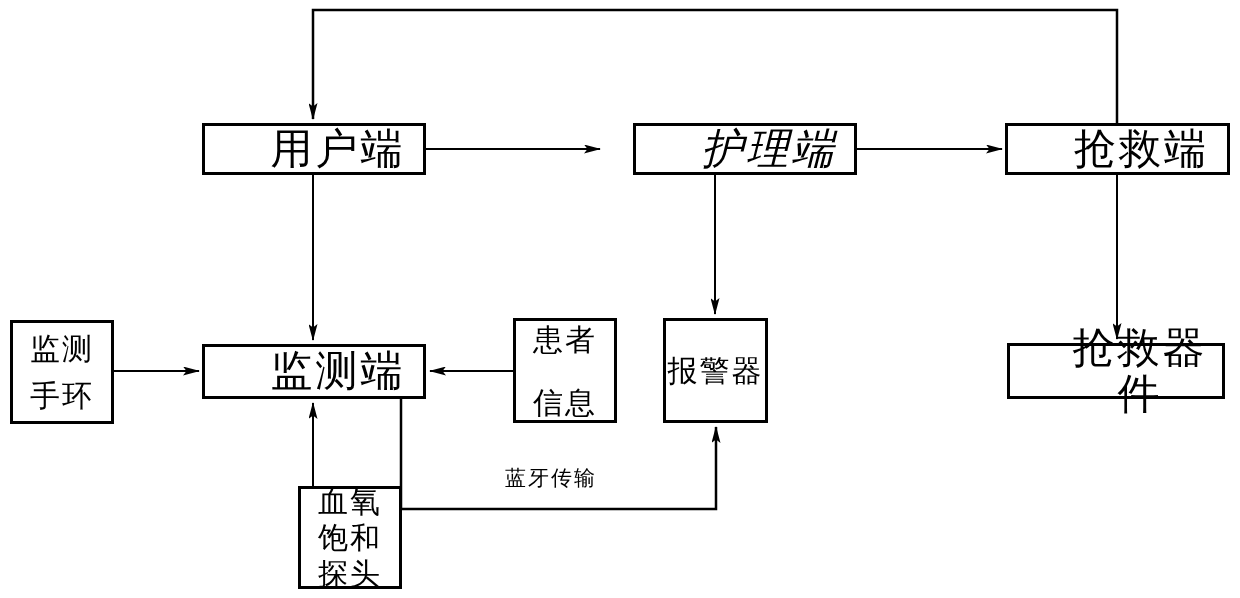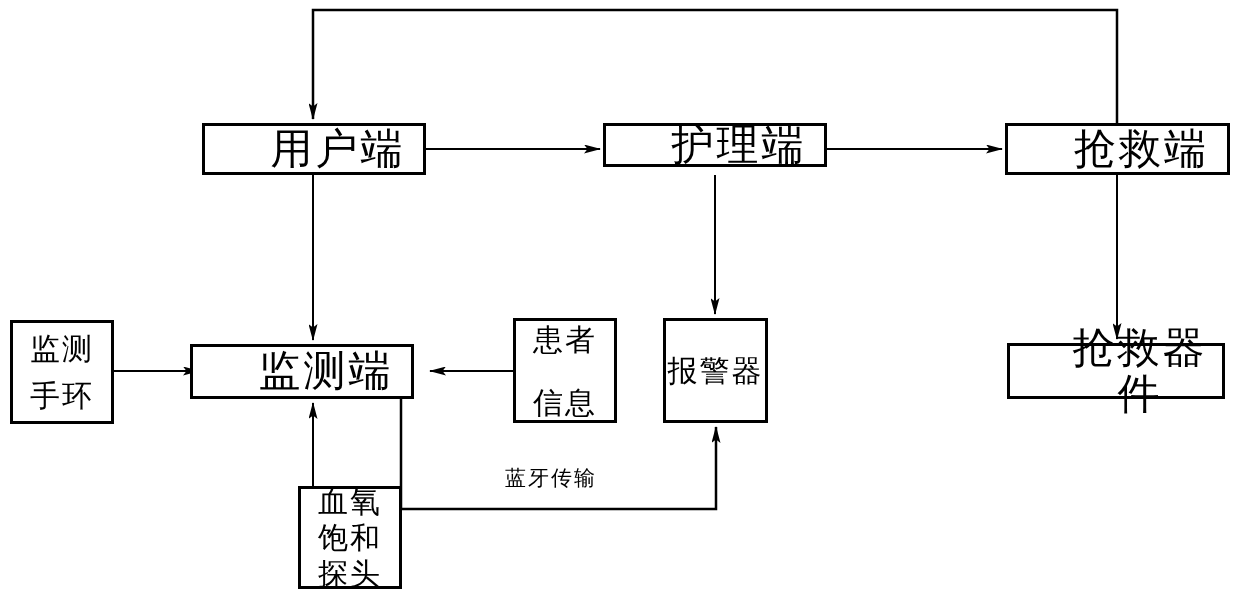--- a/index.html
+++ b/index.html
@@ -37,23 +37,23 @@
     font-size: 42px;
     letter-spacing: 3px;
     padding-left: 48px;
   }
   .node.small {
     font-size: 30px;
     letter-spacing: 2px;
   }
   .node.small .line { display: block; }
   .node-user          { left: 202px;  top: 123px; width: 224px; height: 52px; }
-  .node-nursing       { left: 603px;  top: 123px; width: 224px; height: 44px; }
+  .node-nursing       { left: 633px;  top: 123px; width: 224px; height: 52px; font-style: italic; }
   .node-rescue        { left: 1005px; top: 123px; width: 225px; height: 52px; }
-  .node-monitor       { left: 190px;  top: 344px; width: 224px; height: 55px; }
+  .node-monitor       { left: 202px;  top: 344px; width: 224px; height: 55px; }
   .node-rescue-device { left: 1007px; top: 343px; width: 218px; height: 56px; font-size: 40px; }
   .node-bracelet      { left: 10px;   top: 320px; width: 104px; height: 104px; gap: 14px; justify-content: center; }
   .node-patient-info  { left: 513px;  top: 318px; width: 104px; height: 105px; gap: 30px; }
   .node-alarm         { left: 663px;  top: 318px; width: 105px; height: 105px; font-size: 32px; letter-spacing: 1px; }
   .node-spo2          { left: 262px;  top: 486px; width: 104px; height: 103px; font-size: 28px; gap: 3px; margin-left: 36px; }
   .edge-label {
     position: absolute;
     left: 505px;
     top: 464px;
     font-size: 21px;

